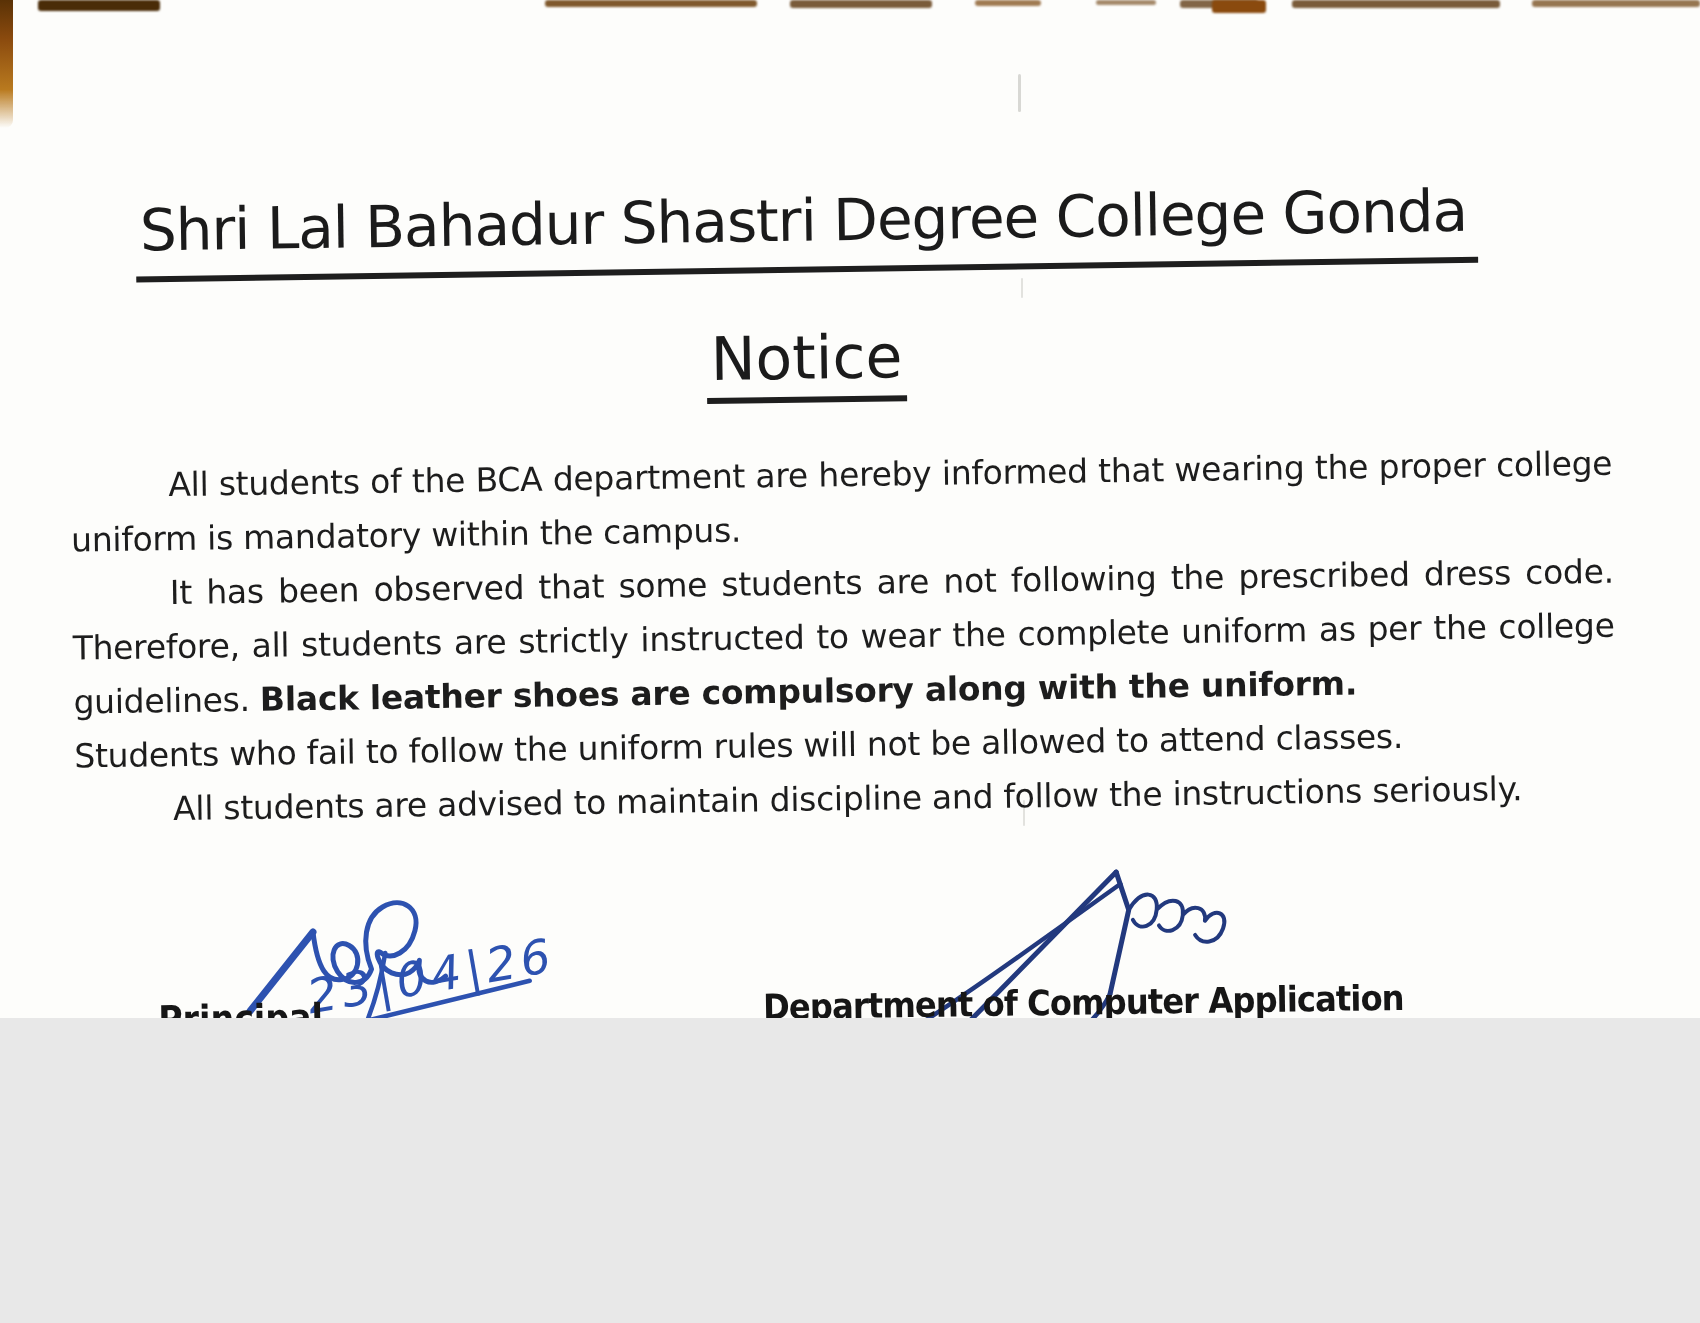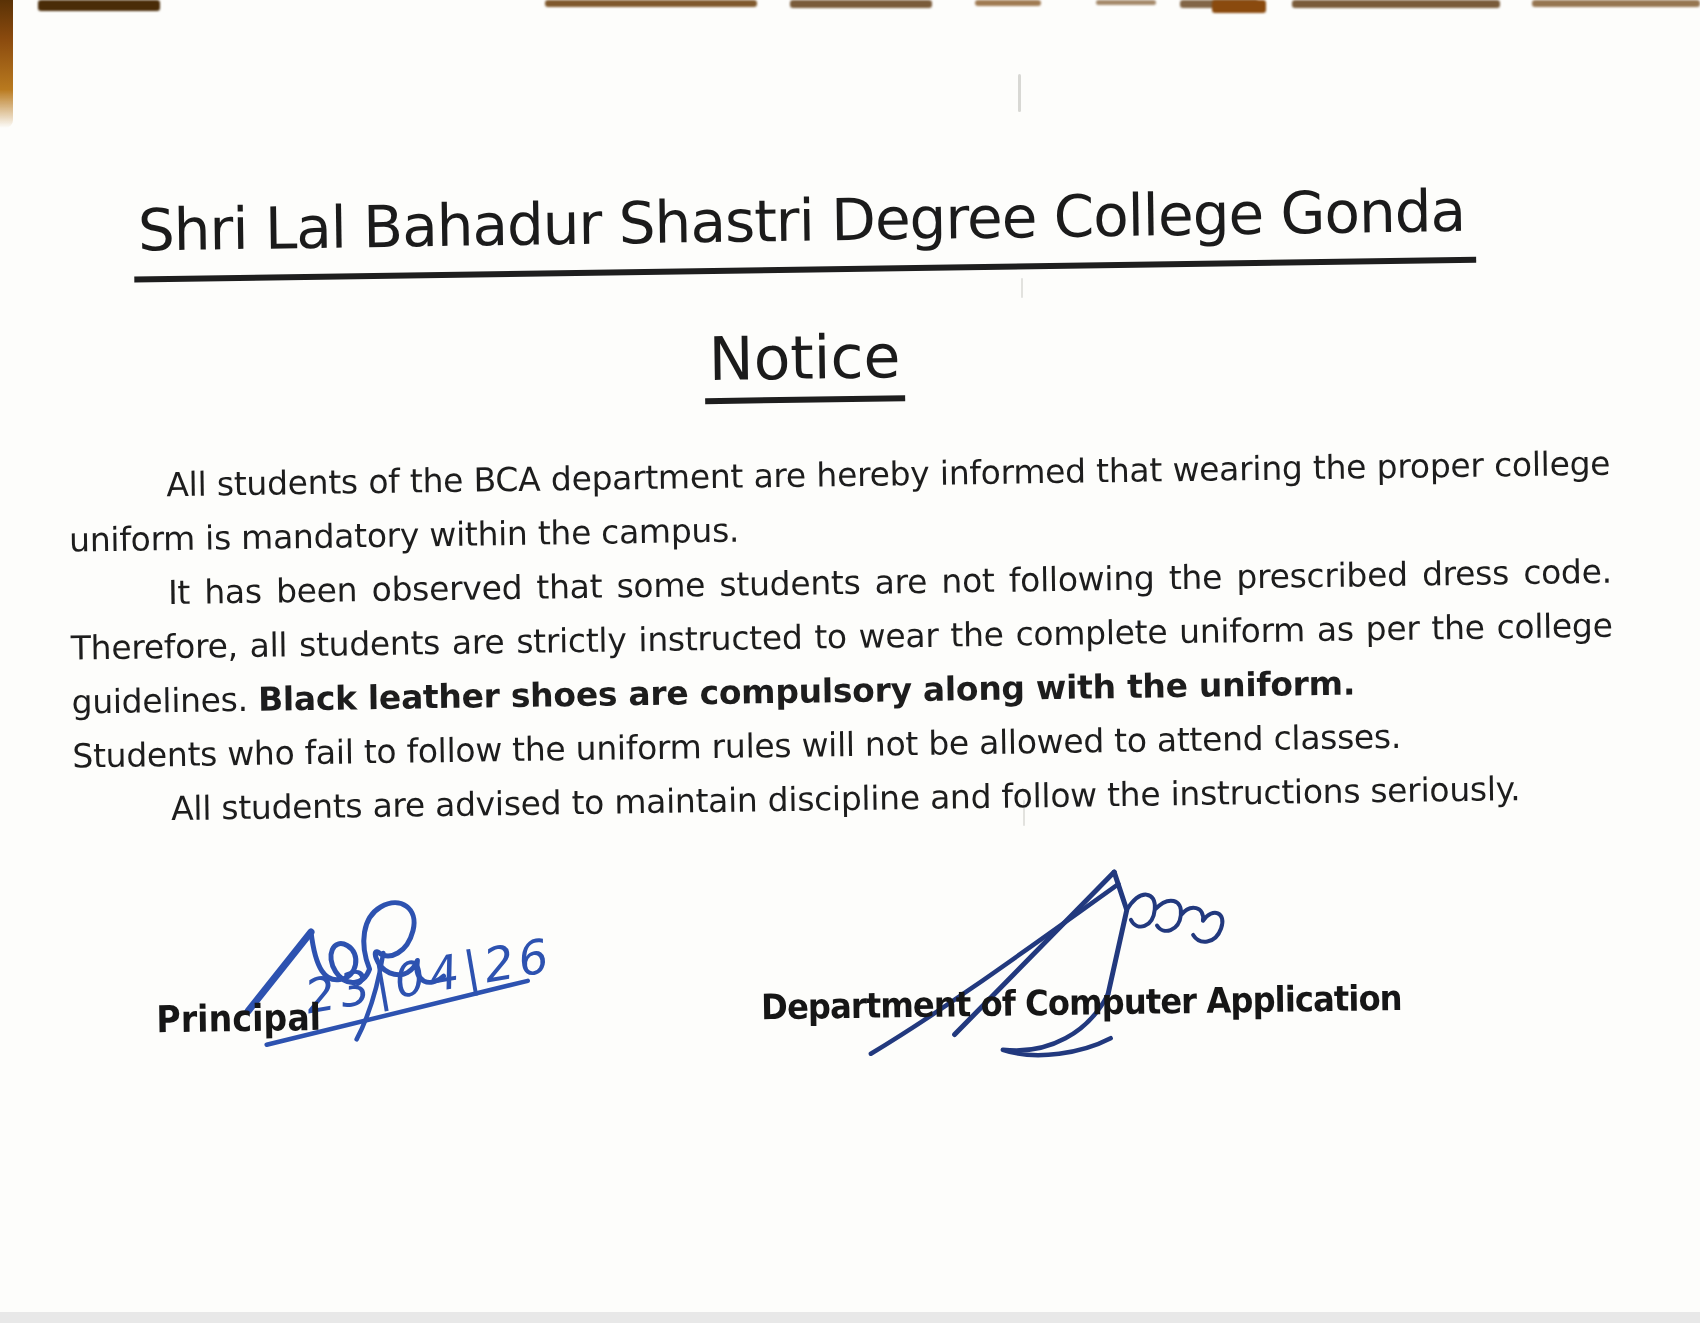--- a/index.html
+++ b/index.html
@@ -1,18 +1,18 @@
 <!DOCTYPE html>
 <html style="--paper: #fdfdfb; --text: #1b1b1b; --ink: #2d52b0; --ink-dark: #22397e;"><head>
 <meta charset="utf-8">
 <style>
   html,body{margin:0;padding:0;background:#e8e8e8;}
   .page{
     position:relative;
-    width:1700px;height:1312px;
+    width:1700px;height:1018px;
     background:var(--paper,#fdfdfb);
     overflow:hidden;
     font-family:"DejaVu Sans", sans-serif;
     color:var(--text,#1b1b1b);
   }
   
   .smudge{position:absolute;top:0;border-radius:3px;filter:blur(1px);}
   .edge-left{
     position:absolute;left:0;top:0;width:13px;height:128px;
     background:linear-gradient(180deg,#5a3206 0%,#8a4a0e 30%,#b97a1f 70%,rgba(185,122,31,0) 100%);

